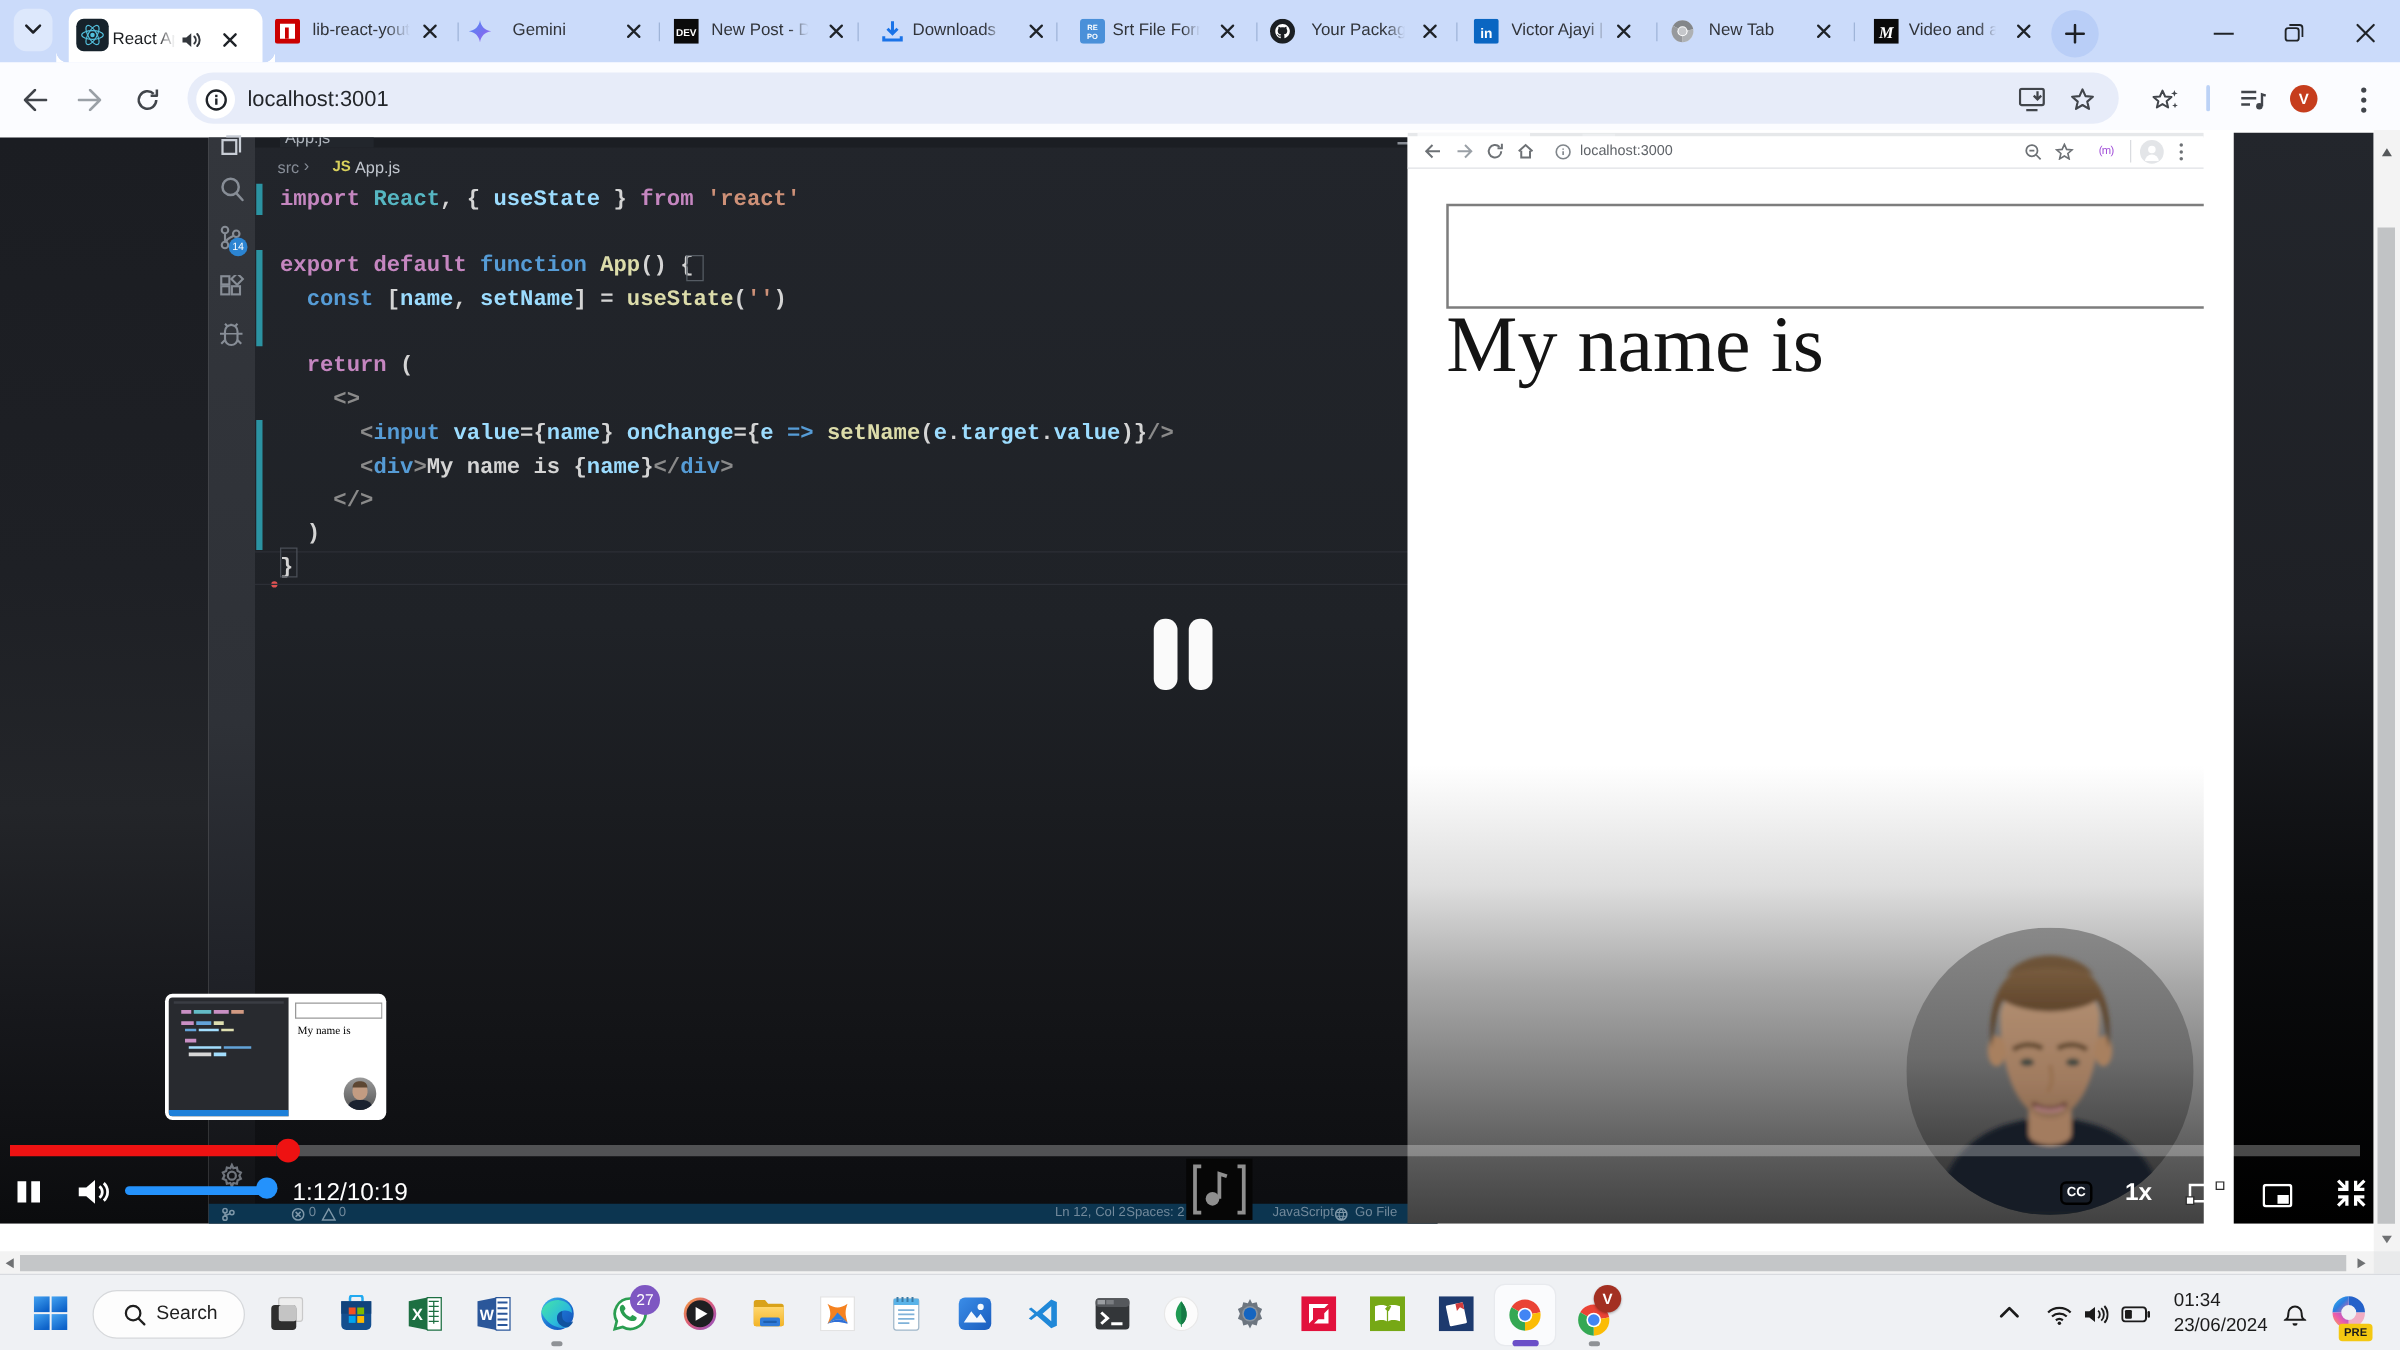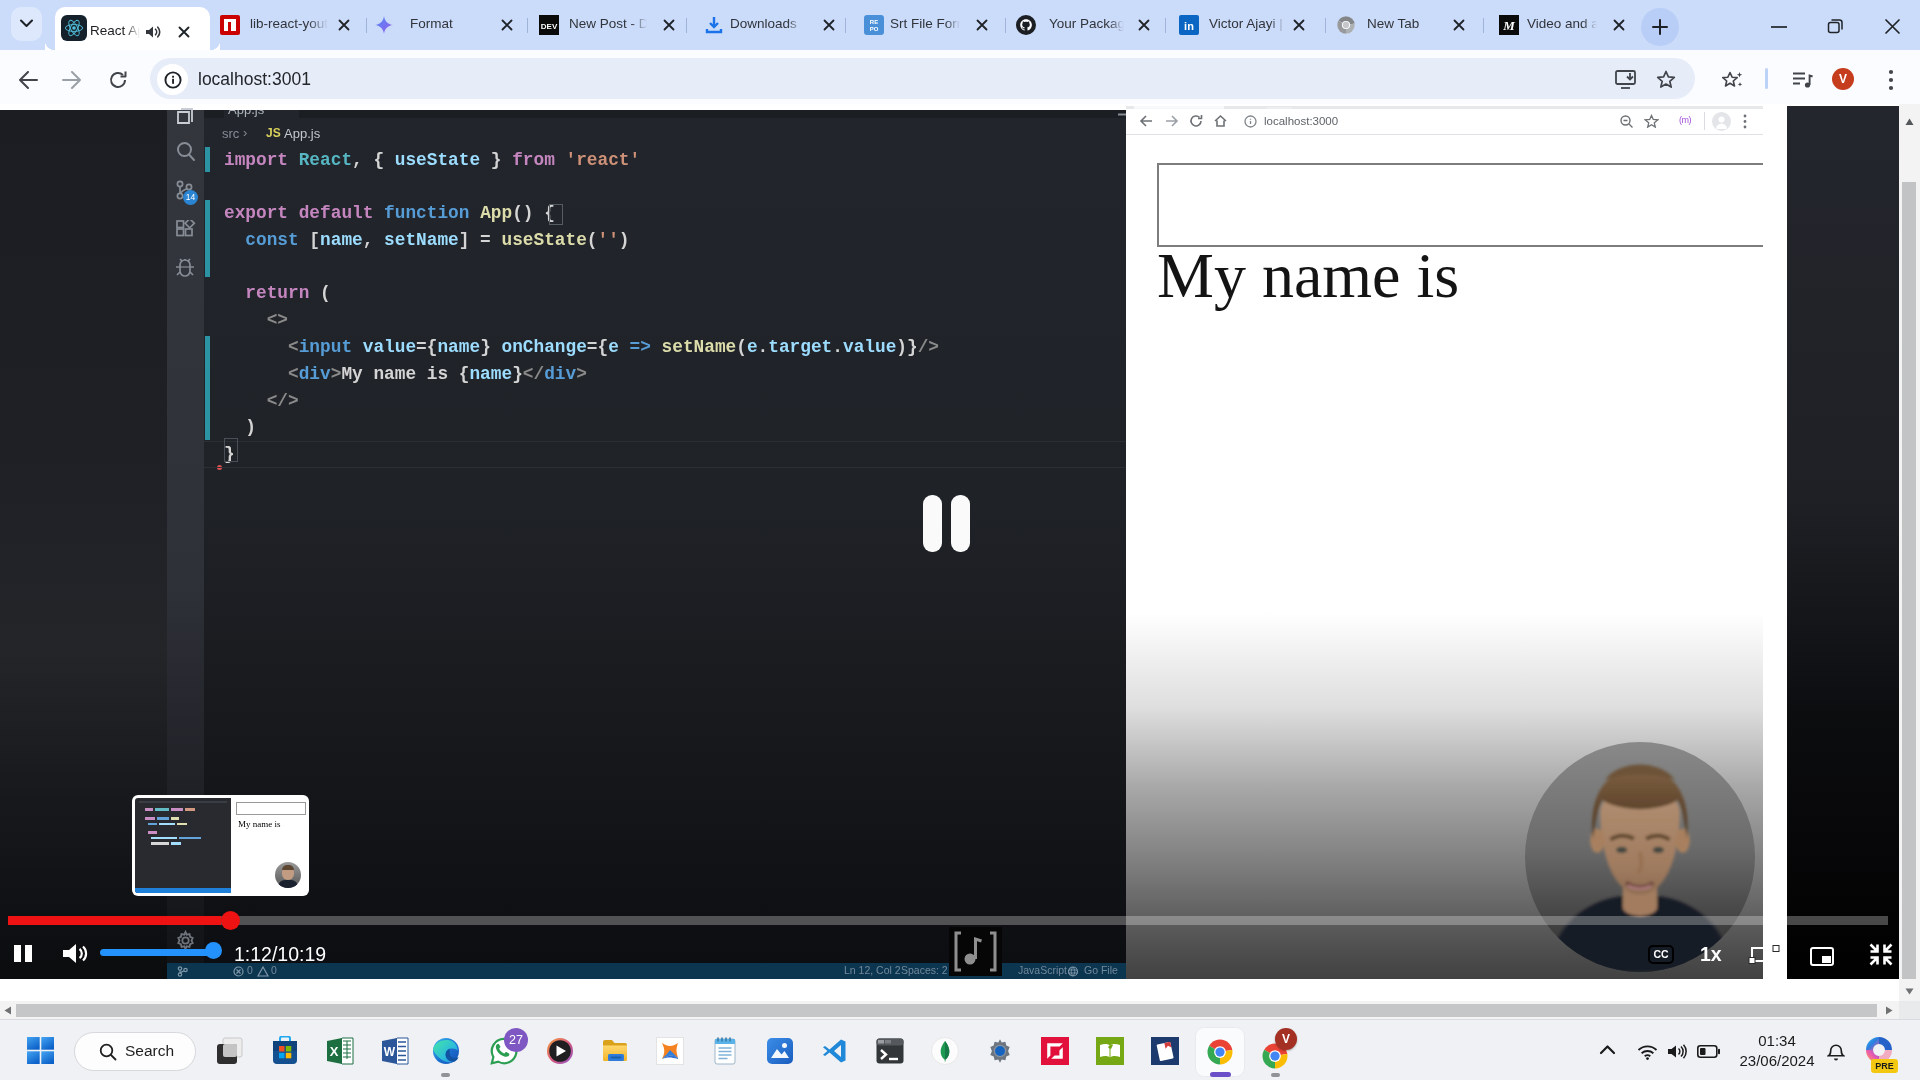--- a/index.html
+++ b/index.html
@@ -108,21 +108,21 @@
     <div class="favico" style="left:374px;"><svg width="20" height="20">
           <defs>
             <linearGradient id="gem" x1="0" y1="0" x2="1" y2="1">
               <stop offset="0" stop-color="#4e8df6"></stop>
               <stop offset="0.6" stop-color="#7a6ff0"></stop>
               <stop offset="1" stop-color="#b56cf0"></stop>
             </linearGradient>
           </defs>
           <path d="M10 1 C10.6 6 14 9.4 19 10 C14 10.6 10.6 14 10 19 C9.4 14 6 10.6 1 10 C6 9.4 9.4 6 10 1 Z" fill="url(#gem)"></path>
         </svg></div>
-    <div class="tab-title" style="left:410px;width:60px;">Format</div>
+    <div class="tab-title" style="left:410px;width:60px;">Gemini</div>
     <div class="tab-x" style="left:499px;">
         <svg width="16" height="16">
           <path d="M3.5 3.5 L12.5 12.5 M12.5 3.5 L3.5 12.5" stroke="#1f2328" stroke-width="1.8" stroke-linecap="round"></path>
         </svg>
       </div>
 
     <div class="favico" style="left:539px;"><svg width="20" height="20">
           <rect width="20" height="20" fill="#0a0a0a"></rect>
           <text x="10" y="14" font-size="8" font-weight="bold" fill="#fff" text-anchor="middle" font-family="Liberation Sans">DEV</text>
         </svg></div>
@@ -845,21 +845,21 @@
           <path d="M11.5 4.5 a4 4 0 0 1 0 6"></path>
           <path d="M14 2.5 a7 7 0 0 1 0 10"></path>
           <path d="M16.5 0.8 a9.8 9.8 0 0 1 0 13.4"></path>
         </g>
       </svg>
     <svg class="abs" style="left:1697px;top:25px;" width="23" height="13" viewBox="0 0 23 13">
         <rect x="0.8" y="0.8" width="19" height="11.4" rx="2.5" fill="none" stroke="#1b1b1b" stroke-width="1.6"></rect>
         <rect x="21" y="3.8" width="2" height="5.4" rx="1" fill="#1b1b1b"></rect>
         <rect x="3" y="3" width="5.5" height="7" rx="1" fill="#1b1b1b"></rect>
       </svg>
-    <div class="abs" style="left:1739px;top:11px;width:76px;height:40px;font-size:15px;color:#1b1b1b;text-align:center;line-height:20px;">01:34<br>23/06/2024</div>
+    <div class="abs" style="left:1739px;top:11px;width:76px;height:40px;font-size:15px;color:#1b1b1b;text-align:left;line-height:20px;">01:34<br>23/06/2024</div>
     <svg class="abs" style="left:1827px;top:24px;" width="18" height="17" viewBox="0 0 18 17">
         <path d="M9 1.2 a5.3 5.3 0 0 1 5.3 5.3 c0 4 2 5.2 2 5.2 H1.7 c0 0 2-1.2 2-5.2 A5.3 5.3 0 0 1 9 1.2 z" fill="none" stroke="#1b1b1b" stroke-width="1.6"></path>
         <path d="M7 14.5 a2 2 0 0 0 4 0" fill="#1b1b1b"></path>
       </svg>
 
     <svg class="abs" style="left:1864px;top:15px;" width="30" height="30" viewBox="0 0 30 30">
         <defs>
           <linearGradient id="cop1" x1="0" y1="0" x2="1" y2="1">
             <stop offset="0" stop-color="#35c2f1"></stop>
             <stop offset="0.5" stop-color="#2b7de0"></stop>

